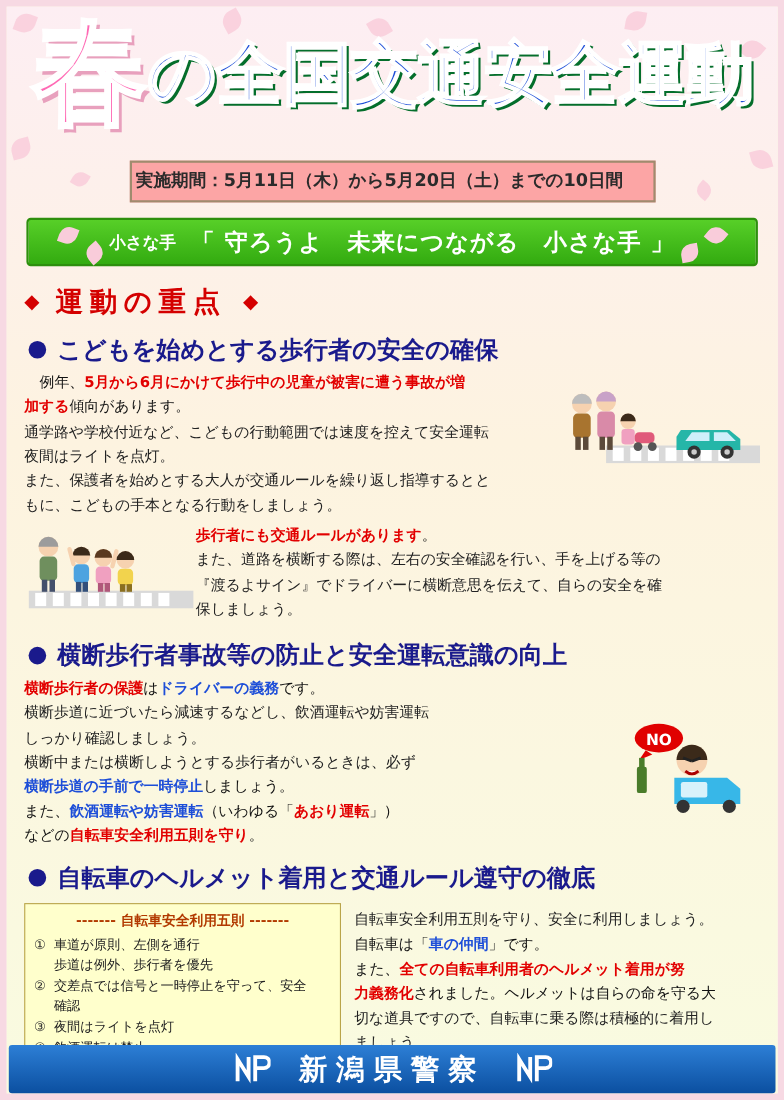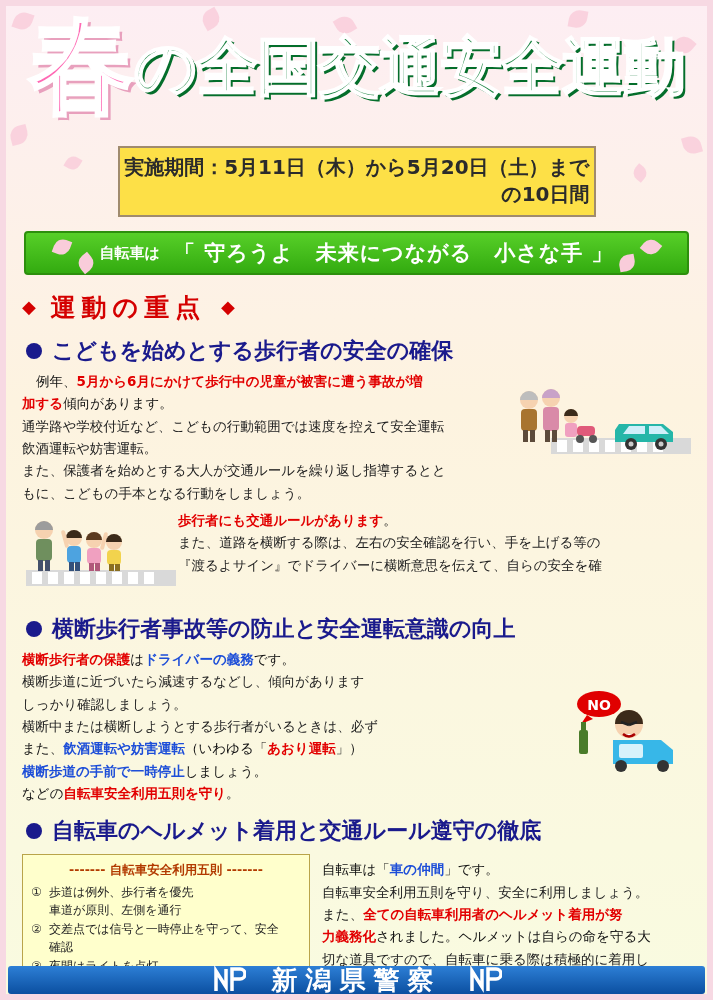--- a/index.html
+++ b/index.html
@@ -52,37 +52,37 @@
     text-shadow: 4px 4px 0 #e8a0bd, 0 0 2px #fff;
     line-height: 1;
     letter-spacing: -4px;
   }
   .title-rest {
     position: absolute;
     left: 112px; top: 16px;
     font-family: "DejaVu Serif", serif;
     font-size: 62px;
     font-weight: bold;
-    color: #15803d;
+    color: #1d4ed8;
     -webkit-text-stroke: 2px #ffffff;
     text-shadow: 3px 3px 0 #046e2b;
     line-height: 1;
     letter-spacing: -1px;
     white-space: nowrap;
   }
 
   
   .period {
     margin: 6px auto 0 auto;
     width: 478px;
-    background: #fde047;
+    background: #fca5a5;
     border: 2px solid #a08b6e;
-    text-align: right;
+    text-align: left;
     font-family: "DejaVu Sans", sans-serif;
-    font-size: 20px;
+    font-size: 16px;
     font-weight: bold;
     color: #2b2b2b;
     padding: 6px 4px 7px 4px;
     letter-spacing: 0px;
   }
 
   
   .slogan {
     position: relative;
     margin: 14px 2px 0 2px;
@@ -172,21 +172,21 @@
   .rules li .txt2 { flex: 1; }
   .rules li .sub { display: block; }
 
   .two-col { display: flex; gap: 12px; margin-top: 8px; }
   .right-col { flex: 1; }
 
   
   .footer {
     position: absolute;
     left: 2px; right: 2px; bottom: 0px;
-    height: 28px;
+    height: 44px;
     background: linear-gradient(180deg,#2d7fd6,#0b4fa0);
     border-radius: 3px;
     display: flex; align-items: center; justify-content: center;
     gap: 26px;
   }
   .footer .fname {
     color: #fff; font-family: "DejaVu Serif", serif;
     font-size: 26px; font-weight: bold; letter-spacing: 8px;
   }
   .logo {
@@ -216,21 +216,21 @@
       <div class="title-rest">の全国交通安全運動</div>
     </div>
 
     <div class="period">実施期間：5月11日（木）から5月20日（土）までの10日間</div>
 
     <div class="slogan">
       <span class="petal-s" style="left:28px;top:6px;"></span>
       <span class="petal-s" style="left:52px;top:22px;transform:rotate(-40deg);"></span>
       <span class="petal-s" style="right:28px;top:6px;transform:rotate(40deg);"></span>
       <span class="petal-s" style="right:52px;top:22px;transform:rotate(-10deg);"></span>
-      <span class="lbl">自転車は</span>
+      <span class="lbl">小さな手</span>
       <span class="txt">「 守ろうよ　未来につながる　小さな手 」</span>
     </div>
 
     <div class="sec-head">
       <span class="dia">◆</span>
       <span>運動の重点</span>
       <span class="dia">◆</span>
     </div>
 
     <div class="item">
@@ -286,21 +286,21 @@
       </svg>
 
       <div class="body">
         <p class="ind">
           <span class="bk">例年、</span><span class="red">5月から6月</span><span class="red">にかけて歩行中の児童が被害に遭う事故が増</span>
         </p>
         <p>
           <span class="red">加する</span><span class="bk">傾向があります。</span>
         </p>
         <p>通学路や学校付近など、こどもの行動範囲では速度を控えて安全運転</p>
-        <p>飲酒運転や妨害運転。</p>
+        <p>夜間はライトを点灯。</p>
         <p>また、保護者を始めとする大人が交通ルールを繰り返し指導するとと</p>
         <p>もに、こどもの手本となる行動をしましょう。</p>
       </div>
 
       <div style="position:relative; min-height:92px; margin-top:6px;">
         <svg class="ill ill-family" viewBox="0 0 150 78">
           <g fill="#d9d9d9">
               <rect x="0" y="60" width="150" height="16"></rect>
             <rect x="6" y="62" width="10" height="12" fill="#fff"></rect>
             <rect x="22" y="62" width="10" height="12" fill="#fff"></rect>
@@ -343,20 +343,21 @@
             <rect x="83" y="54" width="5" height="7" fill="#8a6f20"></rect>
               <rect x="89" y="54" width="5" height="7" fill="#8a6f20"></rect>
             </g>
         </svg>
         <div class="body" style="margin-left:156px;">
           <p>
             <span class="red">歩行者にも交通ルールがあります</span><span class="bk">。</span>
           </p>
           <p>また、道路を横断する際は、左右の安全確認を行い、手を上げる等の</p>
           <p>『渡るよサイン』でドライバーに横断意思を伝えて、自らの安全を確</p>
+          <p>保しましょう。</p>
         </div>
       </div>
     </div>
 
     <div class="item">
       <div class="item-title">
         <span class="bullet"></span>
         <span>横断歩行者事故等の防止と安全運転意識の向上</span>
       </div>
 
@@ -382,50 +383,50 @@
           <path d="M52 46q6 5 12 0" stroke="#a00" stroke-width="2.5" fill="#fff"></path>
           <circle cx="50" cy="78" r="6" fill="#333"></circle>
             <circle cx="92" cy="78" r="6" fill="#333"></circle>
         </g>
       </svg>
 
       <div class="body">
         <p>
           <span class="red">横断歩行者の保護</span><span class="bk">は</span><span class="blue">ドライバーの義務</span><span class="bk">です。</span>
         </p>
-        <p>横断歩道に近づいたら減速するなどし、傾向があります</p>
+        <p>横断歩道に近づいたら減速するなどし、飲酒運転や妨害運転</p>
         <p>しっかり確認しましょう。</p>
         <p>横断中または横断しようとする歩行者がいるときは、必ず</p>
         <p>
+          <span class="blue">横断歩道の手前で一時停止</span><span class="bk">しましょう。</span>
+        </p>
+        <p>
           <span class="bk">また、</span><span class="blue">飲酒運転や妨害運転</span><span class="bk">（いわゆる「</span><span class="red">あおり運転</span><span class="bk">」）</span>
-        </p>
-        <p>
-          <span class="blue">横断歩道の手前で一時停止</span><span class="bk">しましょう。</span>
         </p>
         <p>
           <span class="bk">などの</span><span class="red">自転車安全利用五則を守り</span><span class="bk">。</span>
         </p>
       </div>
     </div>
 
     <div class="item">
       <div class="item-title">
         <span class="bullet"></span>
         <span>自転車のヘルメット着用と交通ルール遵守の徹底</span>
       </div>
 
       <div class="two-col">
         <div class="rules">
           <div class="rules-title">------- 自転車安全利用五則 -------</div>
           <ol>
             <li>
               <span class="num">①</span>
               <span class="txt2">
+                <span class="sub">車道が原則、左側を通行</span>
                 <span class="sub">歩道は例外、歩行者を優先</span>
-                <span class="sub">車道が原則、左側を通行</span>
               </span>
             </li>
             <li>
               <span class="num">②</span>
               <span class="txt2">
                 <span class="sub">交差点では信号と一時停止を守って、安全</span>
                 <span class="sub">確認</span>
               </span>
             </li>
             <li>
@@ -434,24 +435,24 @@
             </li>
             <li>
               <span class="num">④</span>
               <span class="txt2">飲酒運転は禁止</span>
             </li>
 
           </ol>
         </div>
 
         <div class="right-col body">
+          <p>自転車安全利用五則を守り、安全に利用しましょう。</p>
           <p>
             <span class="bk">自転車は「</span><span class="blue">車の仲間</span><span class="bk">」です。</span>
           </p>
-          <p>自転車安全利用五則を守り、安全に利用しましょう。</p>
           <p>
             <span class="bk">また、</span><span class="red">全ての自転車利用者のヘルメット着用が努</span>
           </p>
           <p>
             <span class="red">力義務化</span><span class="bk">されました。ヘルメットは自らの命を守る大</span>
           </p>
           <p>切な道具ですので、自転車に乗る際は積極的に着用し</p>
           <p>ましょう。</p>
         </div>
       </div>

